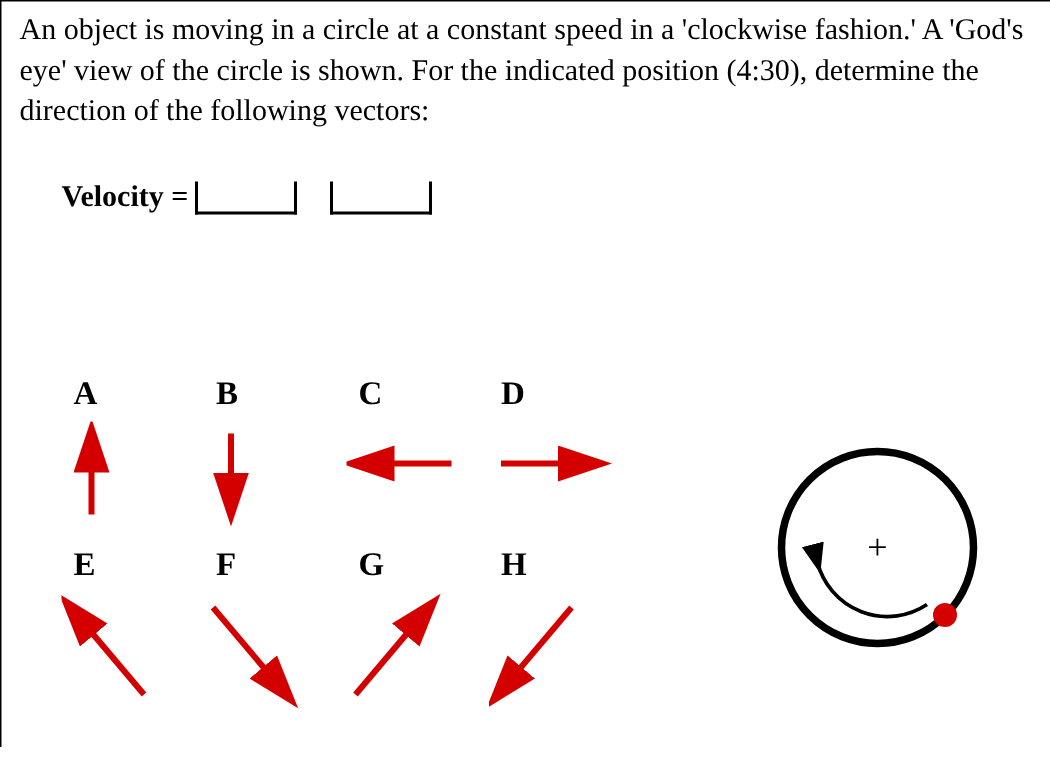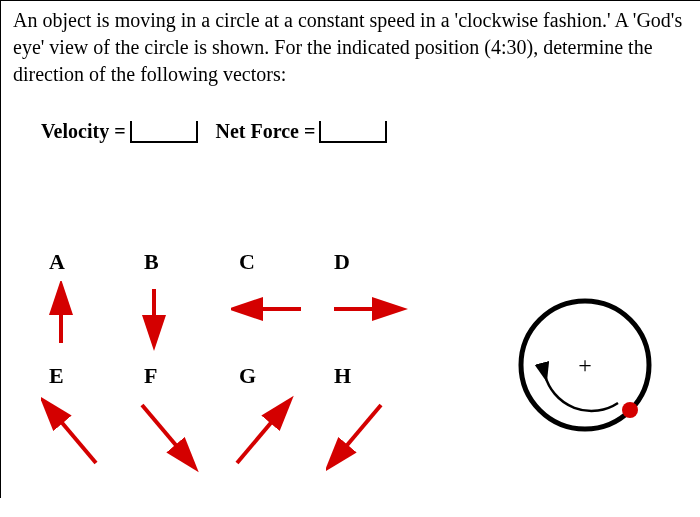--- a/index.html
+++ b/index.html
@@ -93,21 +93,20 @@
 <div class="frame">
 
   <p class="question-text">An object is moving in a circle at a constant speed in a 'clockwise fashion.' A 'God's eye' view of the circle is shown. For the indicated position (4:30), determine the direction of the following vectors:</p>
 
   <div class="inputs-row">
     <div class="input-group">
       <span class="input-label">Velocity =</span>
       <span class="blank"></span>
     </div>
     <div class="input-group">
-      <span class="input-label">Net Force =</span>
       <span class="blank"></span>
     </div>
   </div>
 
   <div class="arrow-grid">
 
     <div class="letter-row top">
       <div class="letter-cell">A</div>
       <div class="letter-cell">B</div>
       <div class="letter-cell">C</div>

